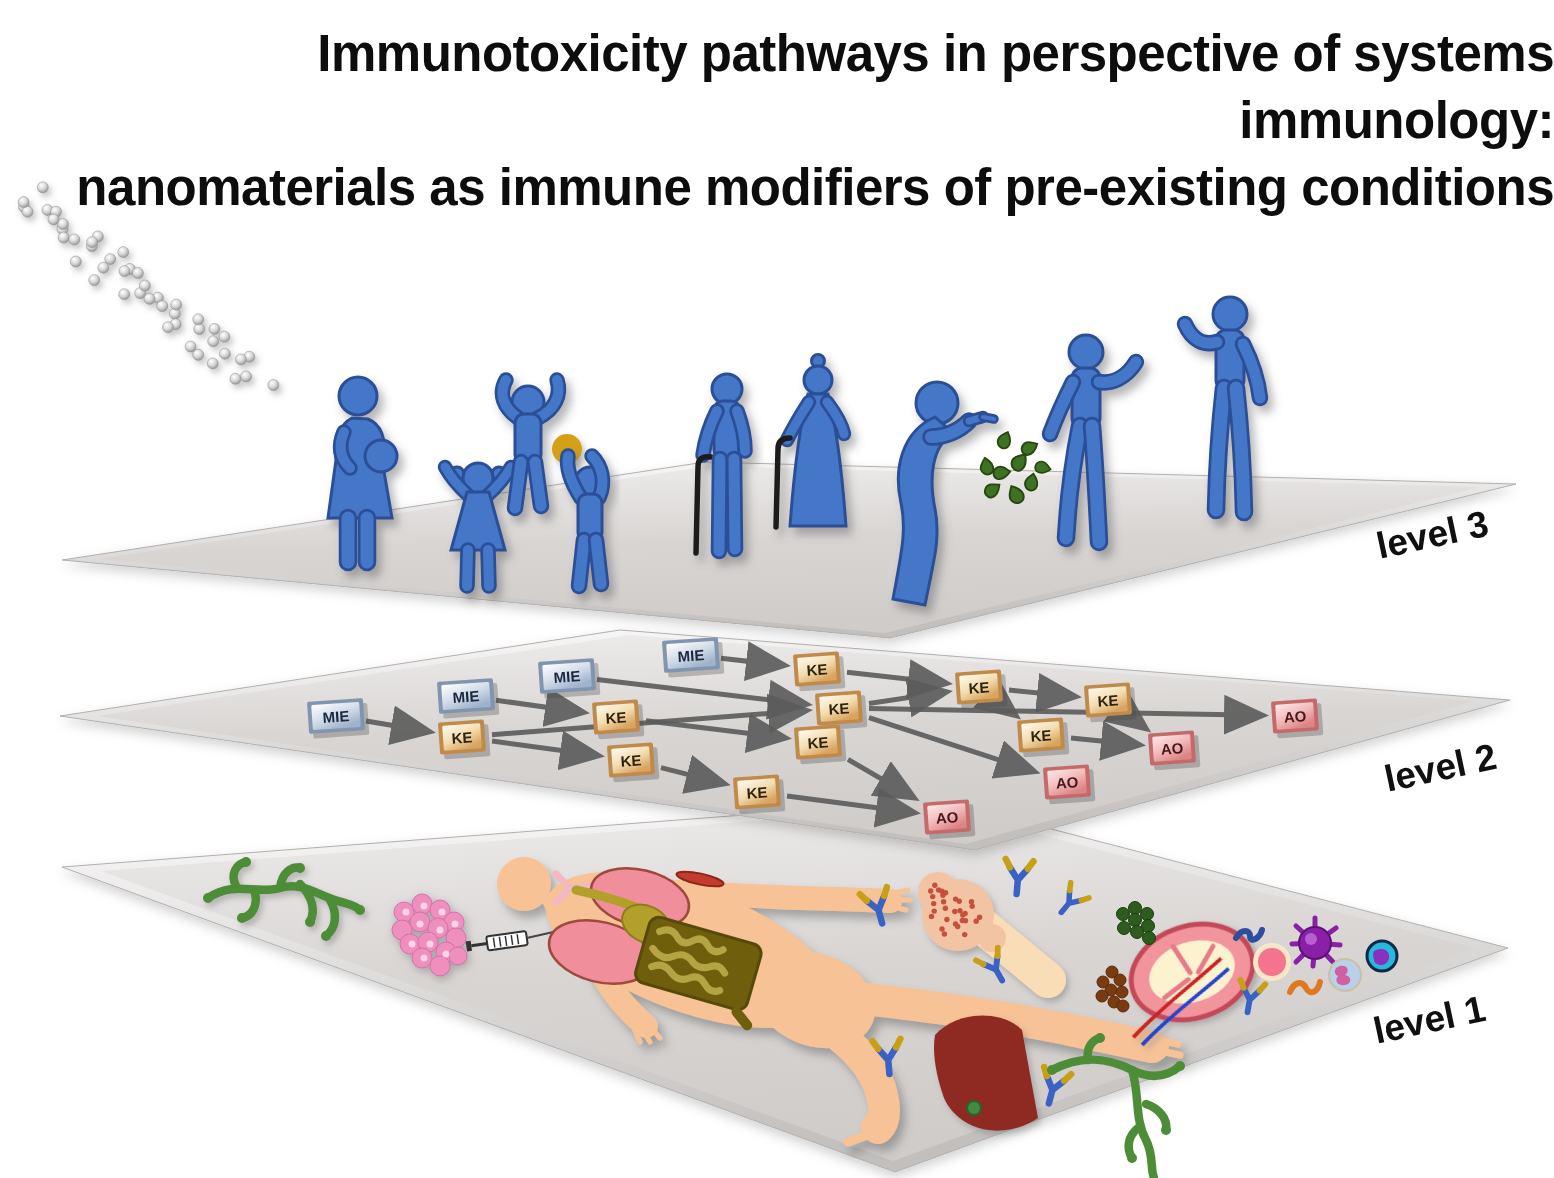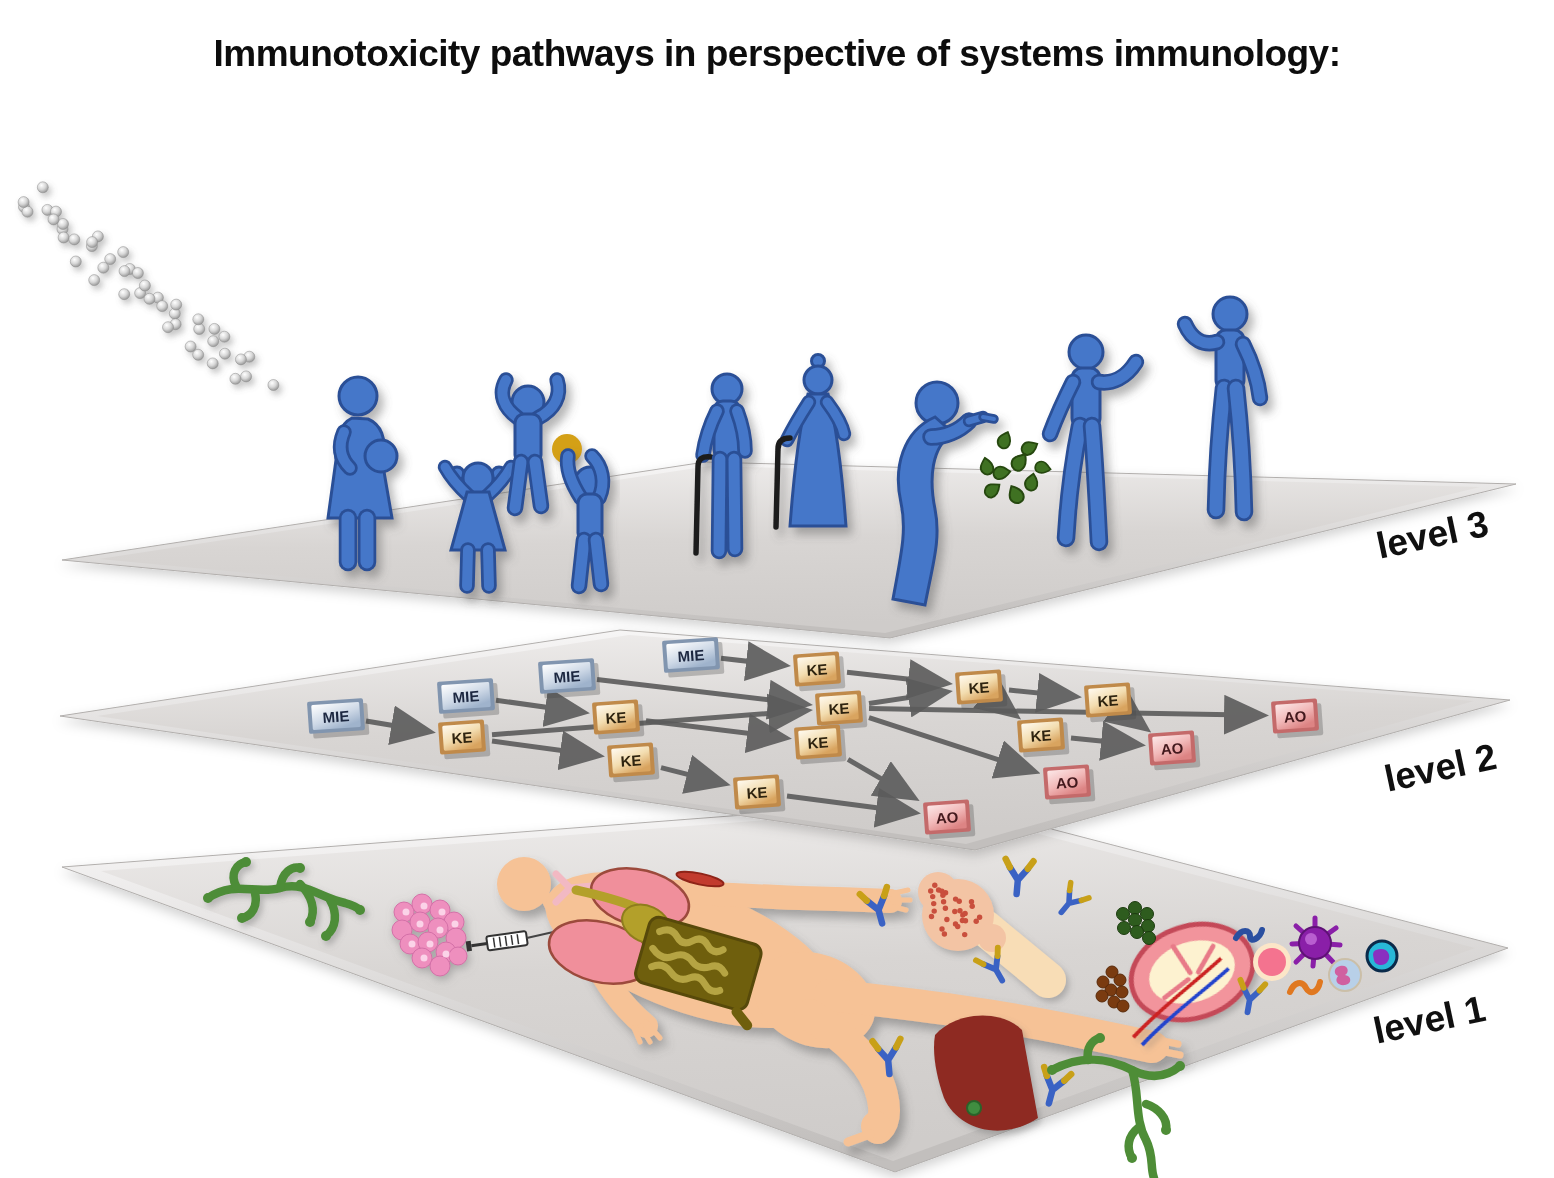--- a/index.html
+++ b/index.html
@@ -1,36 +1,37 @@
 <!DOCTYPE html>
 <html><head>
 <meta charset="utf-8">
 <style>
   html,body{margin:0;padding:0;background:#ffffff;}
   body{width:1554px;height:1178px;position:relative;overflow:hidden;
        font-family:"Liberation Sans",sans-serif;}
-  .title{position:absolute;top:20px;left:0;width:1554px;text-align:center;
-         font-weight:bold;font-size:37px;line-height:67px;color:#0d0d0d;letter-spacing:-0.5px;}
+  .title{position:absolute;top:20px;left:0;width:1554px;text-align:right;
+         font-weight:bold;font-size:51px;line-height:67px;color:#0d0d0d;letter-spacing:-0.5px;}
   svg{position:absolute;top:0;left:0;}
   .fig{fill:#4577c9;stroke:#2b4f96;stroke-width:3;}
   .limb{fill:none;stroke:#4577c9;stroke-linecap:round;stroke-linejoin:round;}
   .limb-under{fill:none;stroke:#2b4f96;stroke-linecap:round;stroke-linejoin:round;}
   .slimb{fill:none;stroke:#f6c296;stroke-linecap:round;stroke-linejoin:round;}
   .cane{fill:none;stroke:#1c1c1c;stroke-width:5.5;stroke-linecap:round;}
   .hypha{fill:none;stroke:#4e8d37;stroke-width:8.5;stroke-linecap:round;}
   .knob{fill:#4e8d37;}
   .lvl{font:bold 37px "Liberation Sans",sans-serif;fill:#101010;}
   .edge{stroke:#5b5b5b;stroke-width:5;opacity:.9;}
   .node-label{font:bold 15px "Liberation Sans",sans-serif;text-anchor:middle;}
 </style>
 </head>
 <body>
 
 <div class="title">
   <div>Immunotoxicity pathways in perspective of systems immunology:</div>
+  <div>nanomaterials as immune modifiers of pre-existing conditions</div>
 </div>
 
 <svg width="1554" height="1178" viewBox="0 0 1554 1178">
 <defs>
   <filter id="soft" x="-30%" y="-30%" width="170%" height="170%">
     <feDropShadow dx="5" dy="7" stdDeviation="5" flood-color="#5a5a5a" flood-opacity="0.45"></feDropShadow>
   </filter>
   <filter id="soft2" x="-40%" y="-40%" width="190%" height="190%">
     <feDropShadow dx="3" dy="4" stdDeviation="3" flood-color="#6a6a6a" flood-opacity="0.4"></feDropShadow>
   </filter>

